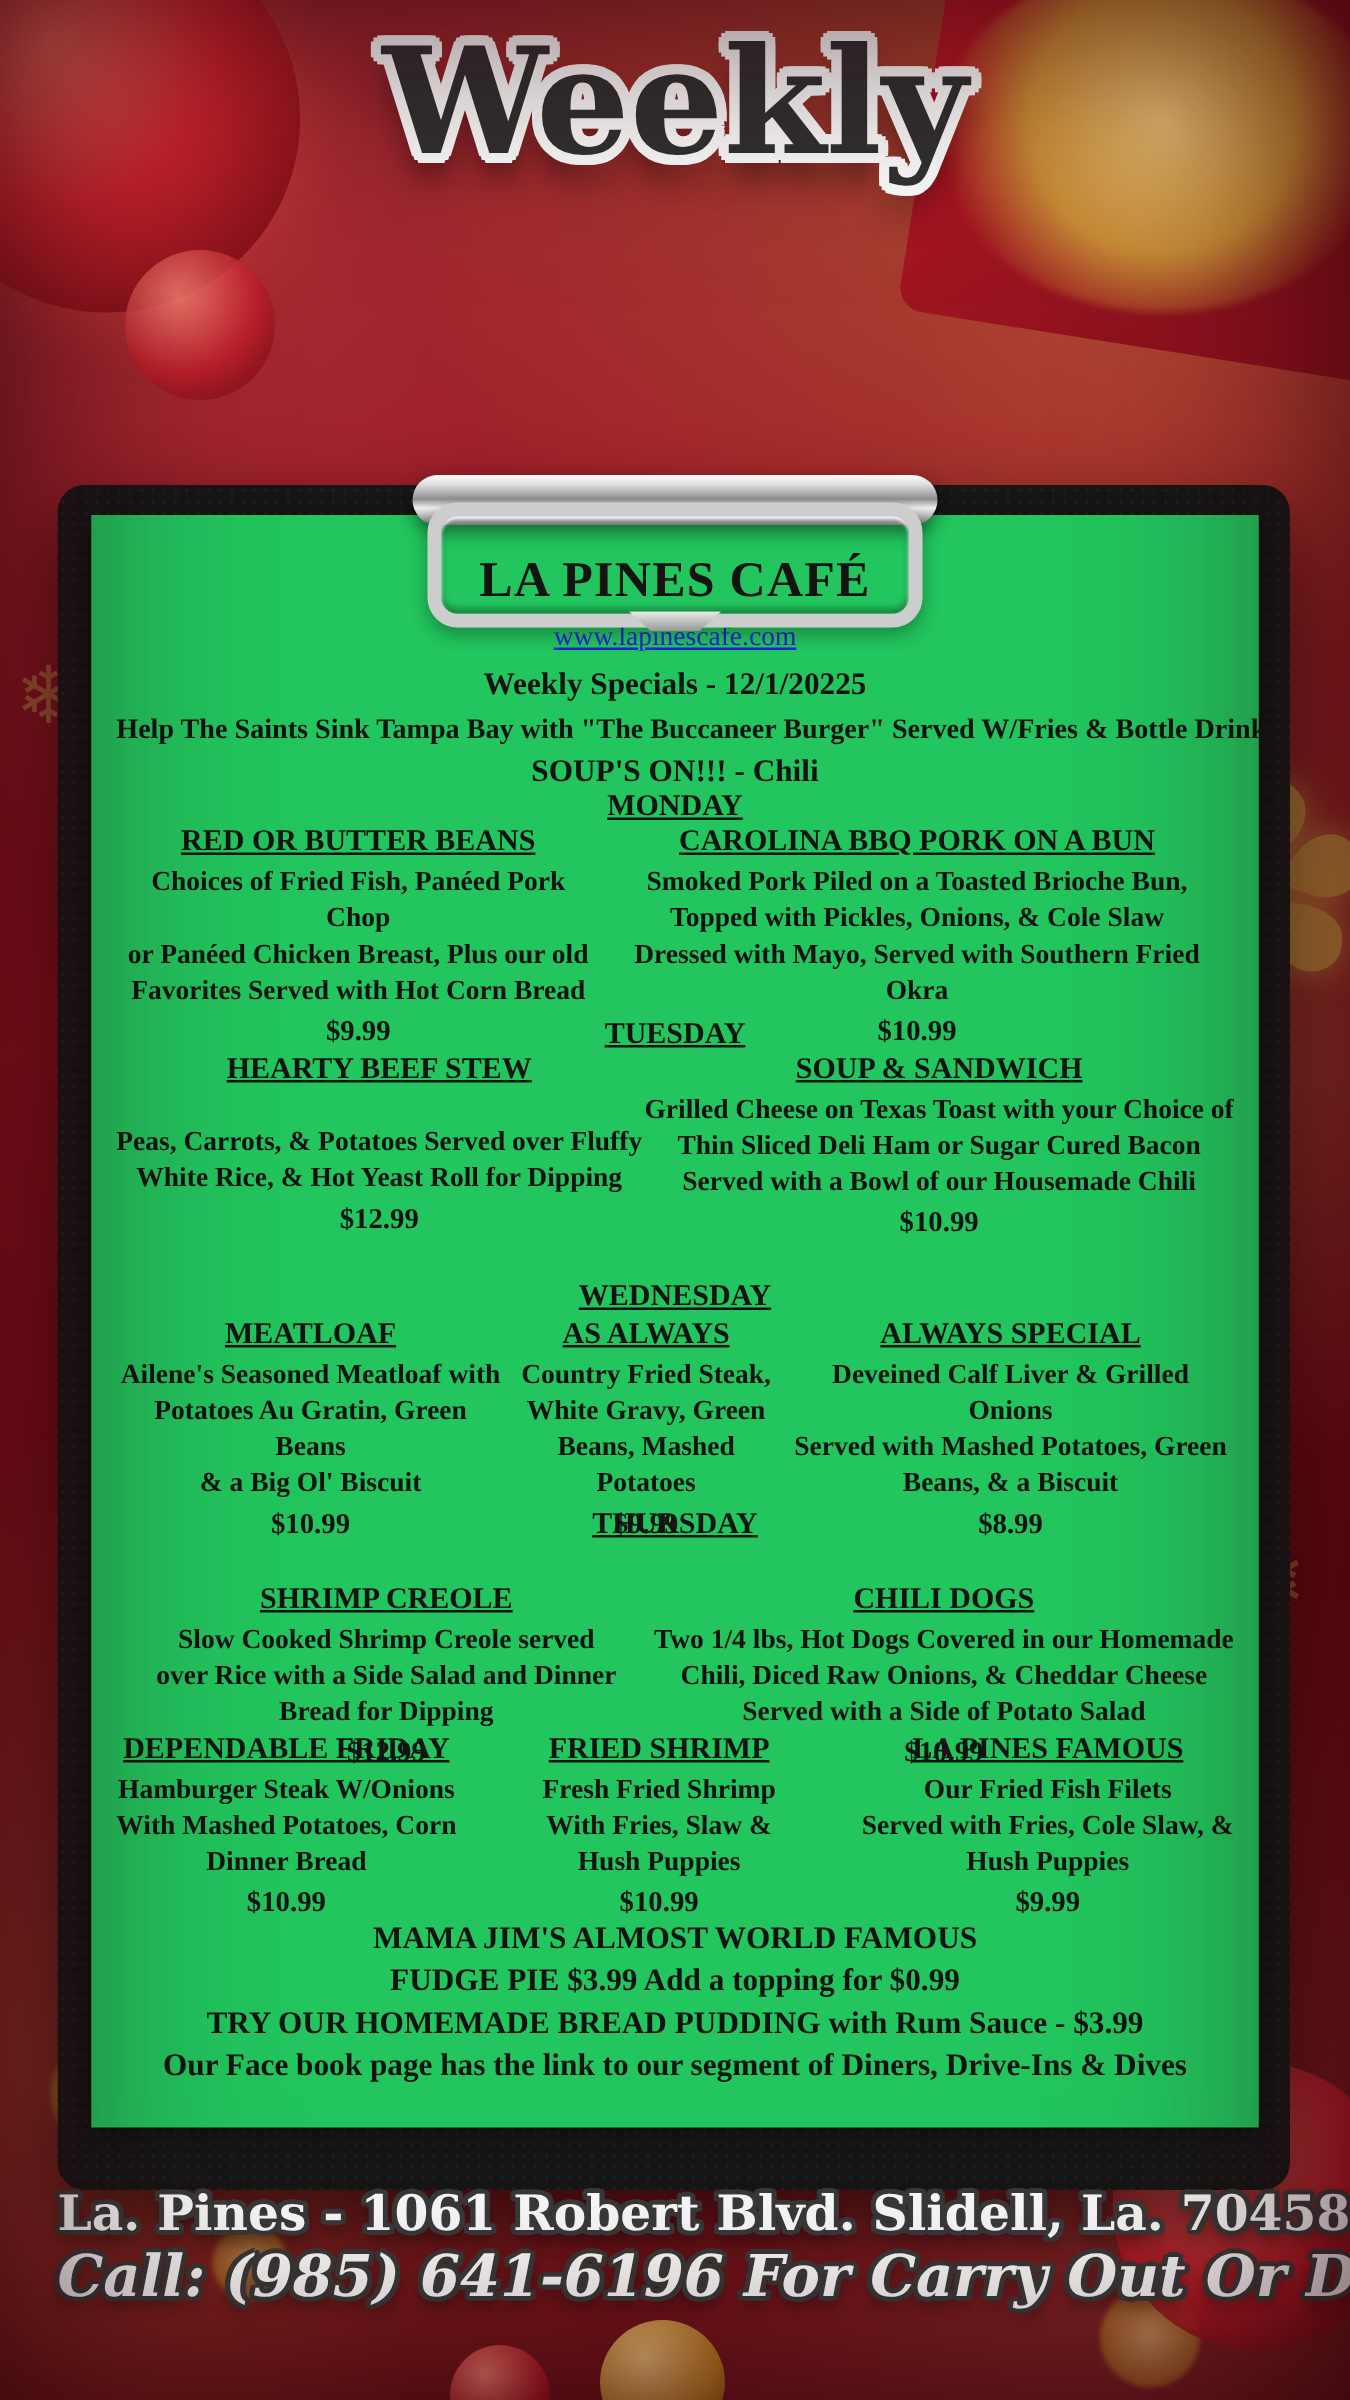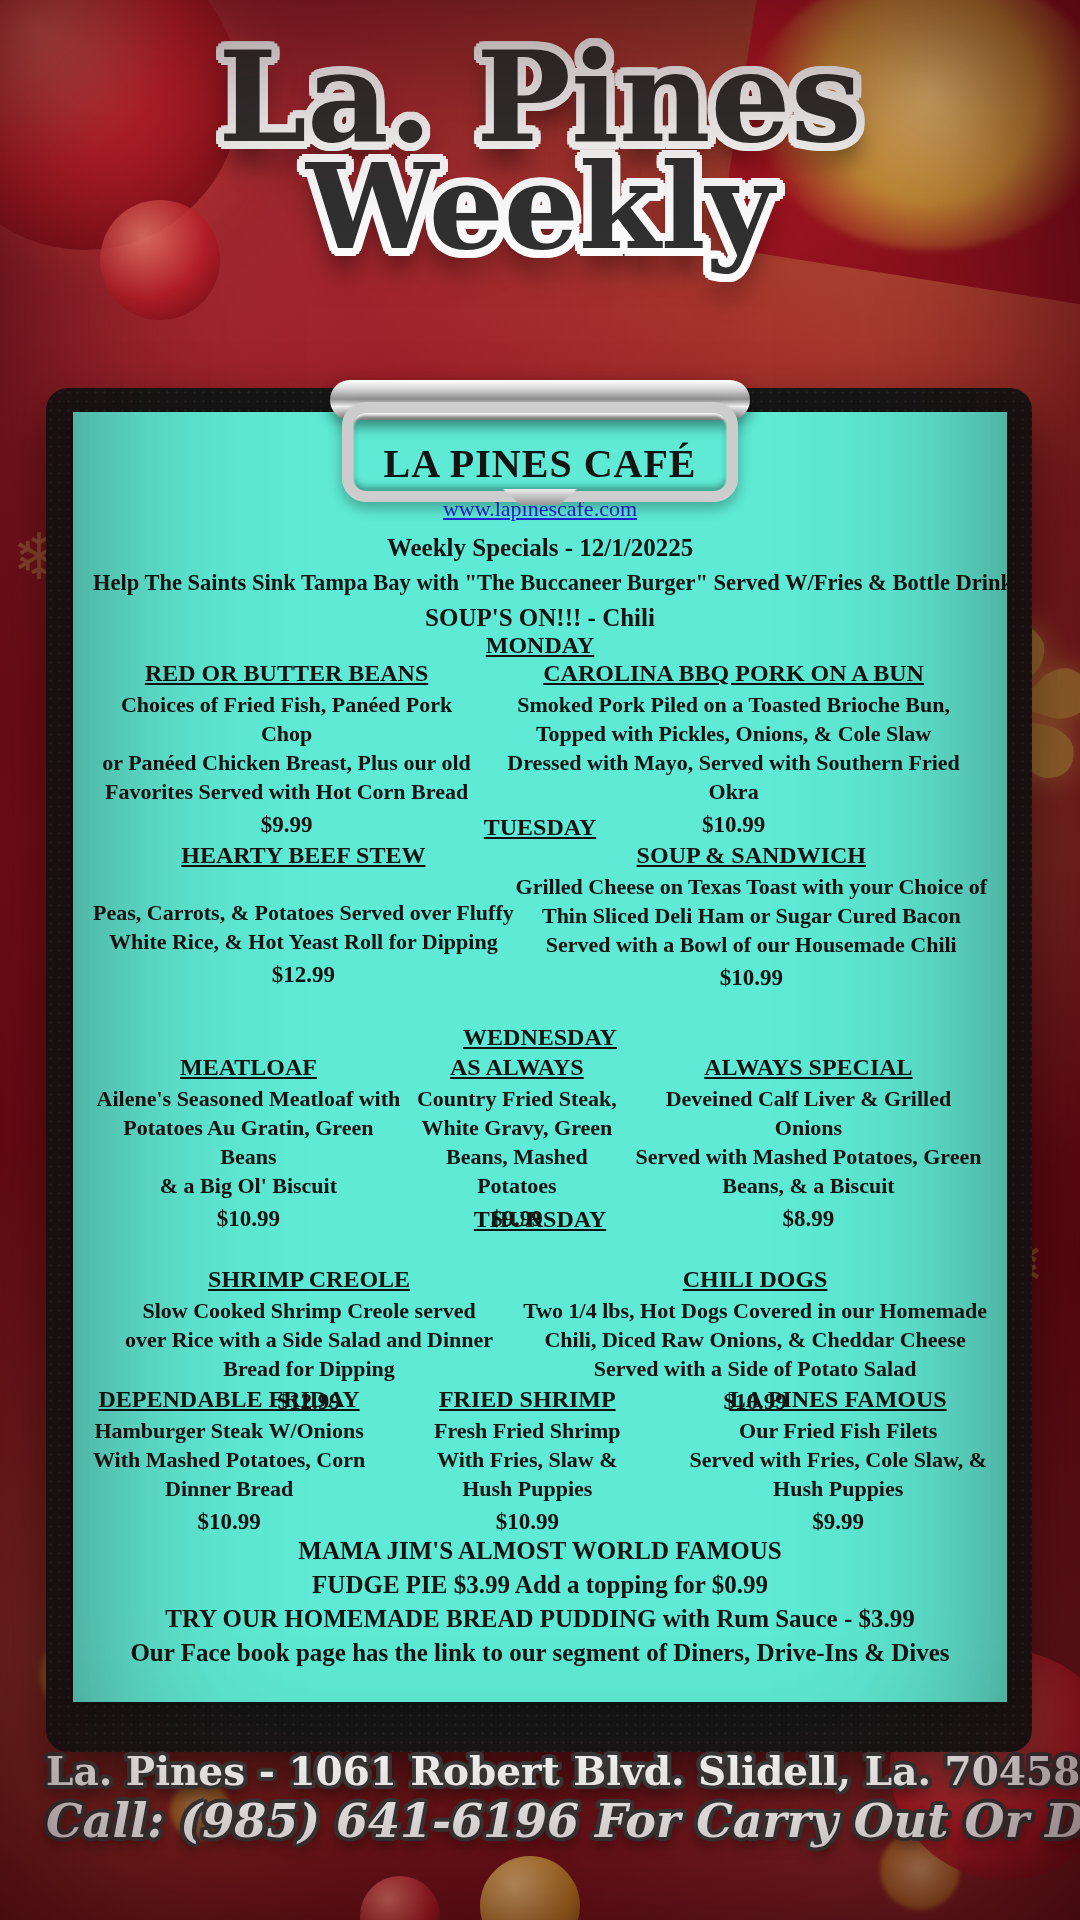--- a/index.html
+++ b/index.html
@@ -57,21 +57,21 @@
   .tl2{font-size:118px;margin-top:-12px;}
   .tl3{font-size:106px;margin-top:-8px;letter-spacing:-2px;}
 
   
   .board{position:absolute;left:46px;top:388px;width:986px;height:1364px;z-index:3;
     background:#161616;border-radius:22px;
     background-image:radial-gradient(rgba(255,255,255,.05) 1px,transparent 1.4px);
     background-size:9px 9px;
     box-shadow:0 26px 60px rgba(0,0,0,.55);}
   .paper{position:absolute;left:73px;top:412px;width:934px;height:1290px;z-index:4;
-    background:#5eead4;text-align:center;color:#131313;
+    background:#22c55e;text-align:center;color:#131313;
     box-shadow:0 4px 16px rgba(0,0,0,.35);}
   .clip-bar{position:absolute;left:330px;top:380px;width:420px;height:40px;z-index:6;border-radius:20px;
     background:linear-gradient(180deg,#ffffff 0%,#dcdcdc 20%,#8f8f8f 48%,#f0f0f0 66%,#787878 100%);
     box-shadow:0 6px 14px rgba(0,0,0,.45);}
   .clip-frame{position:absolute;left:342px;top:402px;width:374px;height:78px;z-index:6;
     border:11px solid #cdcdcd;border-radius:24px;background:transparent;
     box-shadow:inset 0 2px 3px #fff,inset 0 -4px 6px rgba(0,0,0,.35),0 6px 14px rgba(0,0,0,.3);}
   .clip-frame::after{content:"";position:absolute;left:50%;bottom:-14px;transform:translateX(-50%);
     width:74px;height:16px;background:linear-gradient(180deg,#ececec,#969696);
     clip-path:polygon(0 0,100% 0,76% 100%,24% 100%);}
@@ -120,21 +120,20 @@
 <div class="dec snow-l">❄</div>
 <div class="dec snow-r">❄</div>
 <div class="dec bokeh b1"></div>
 <div class="dec bokeh b2"></div>
 <div class="dec bokeh b3"></div>
 <div class="dec orn-br"></div>
 <div class="dec orn-bc"></div>
 <div class="dec orn-bc2"></div>
 
 <header class="title">
-  <div class="title-line tl1">La. Pines</div>
   <div class="title-line tl2">Weekly</div>
 </header>
 
 <div class="board"></div>
 
 <div class="paper">
   <div class="abs cafe-name">LA PINES CAFÉ</div>
   <a class="abs website">www.lapinescafe.com</a>
 
   <div class="abs intro">

